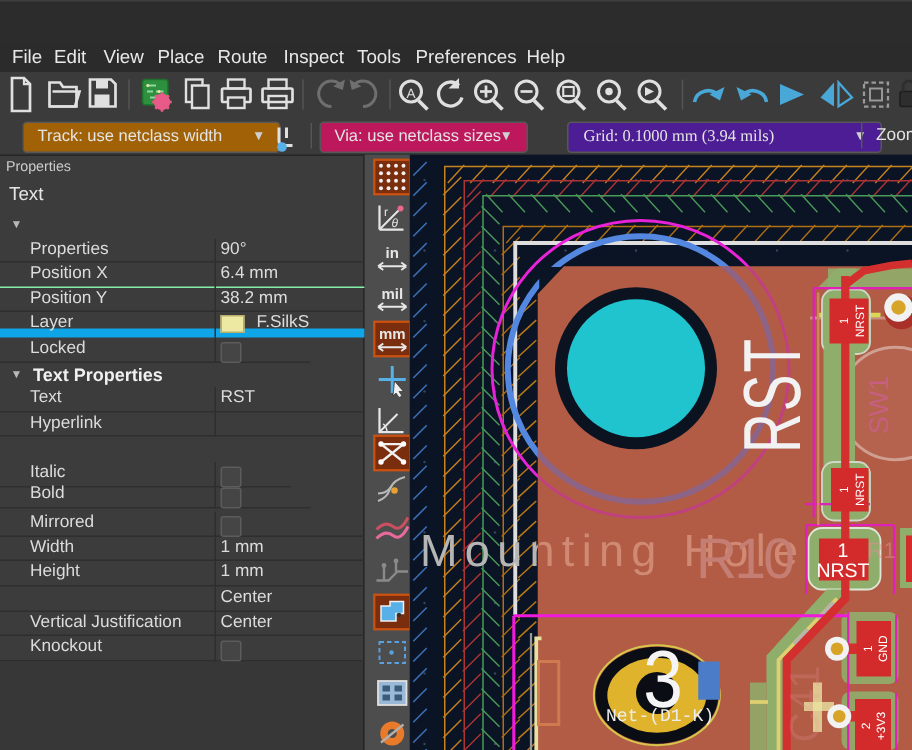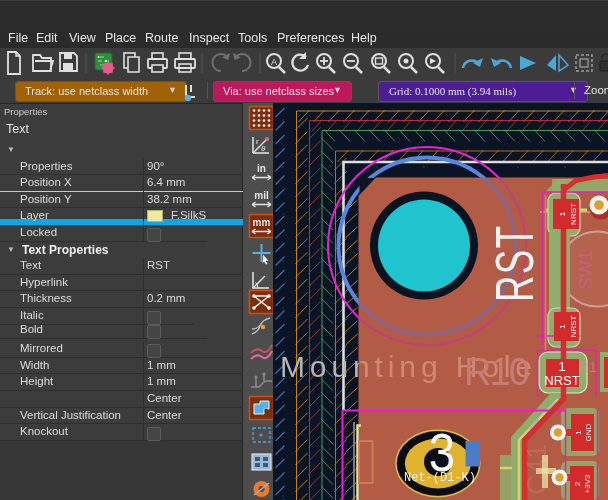--- a/index.html
+++ b/index.html
@@ -144,25 +144,20 @@
       <span style="position:absolute;left:22px;top:1px;font-weight:bold;color:#f0f0f0;font-size:12px">Text Properties</span>
     </div>
     <div style="position:absolute;left:0;top:154.2px;width:243px;height:16.6px;border-bottom:1px solid #2e2e2e;box-sizing:border-box">
       <span style="position:absolute;left:20px;top:1px;white-space:nowrap">Text</span>
       <span style="position:absolute;left:147px;top:1px">RST</span>
       <span style="position:absolute;left:143px;top:0;width:1px;height:16.6px;background:#2e2e2e"></span>
     </div>
     <div style="position:absolute;left:0;top:170.79999999999998px;width:243px;height:16.6px;border-bottom:1px solid #2e2e2e;box-sizing:border-box">
       <span style="position:absolute;left:20px;top:1px;white-space:nowrap">Hyperlink</span>
       <span style="position:absolute;left:147px;top:1px"></span>
-      <span style="position:absolute;left:143px;top:0;width:1px;height:16.6px;background:#2e2e2e"></span>
-    </div>
-    <div style="position:absolute;left:0;top:187.39999999999998px;width:243px;height:16.6px;border-bottom:1px solid #2e2e2e;box-sizing:border-box">
-      <span style="position:absolute;left:20px;top:1px;white-space:nowrap">Thickness</span>
-      <span style="position:absolute;left:147px;top:1px">0.2 mm</span>
       <span style="position:absolute;left:143px;top:0;width:1px;height:16.6px;background:#2e2e2e"></span>
     </div>
     <div style="position:absolute;left:0;top:203.99999999999997px;width:194px;height:16.6px;border-bottom:1px solid #2e2e2e;box-sizing:border-box">
       <span style="position:absolute;left:20px;top:1px;white-space:nowrap">Italic</span>
       <span style="position:absolute;left:147px;top:2.5px;width:12px;height:12px;background:#454545;border:1px solid #5c5c5c;border-radius:2px"></span>
       <span style="position:absolute;left:143px;top:0;width:1px;height:16.6px;background:#2e2e2e"></span>
     </div>
     <div style="position:absolute;left:0;top:218px;width:207px;height:16.6px;border-bottom:1px solid #2e2e2e;box-sizing:border-box">
       <span style="position:absolute;left:20px;top:1px;white-space:nowrap">Bold</span>
       <span style="position:absolute;left:147px;top:2.5px;width:12px;height:12px;background:#454545;border:1px solid #5c5c5c;border-radius:2px"></span>

